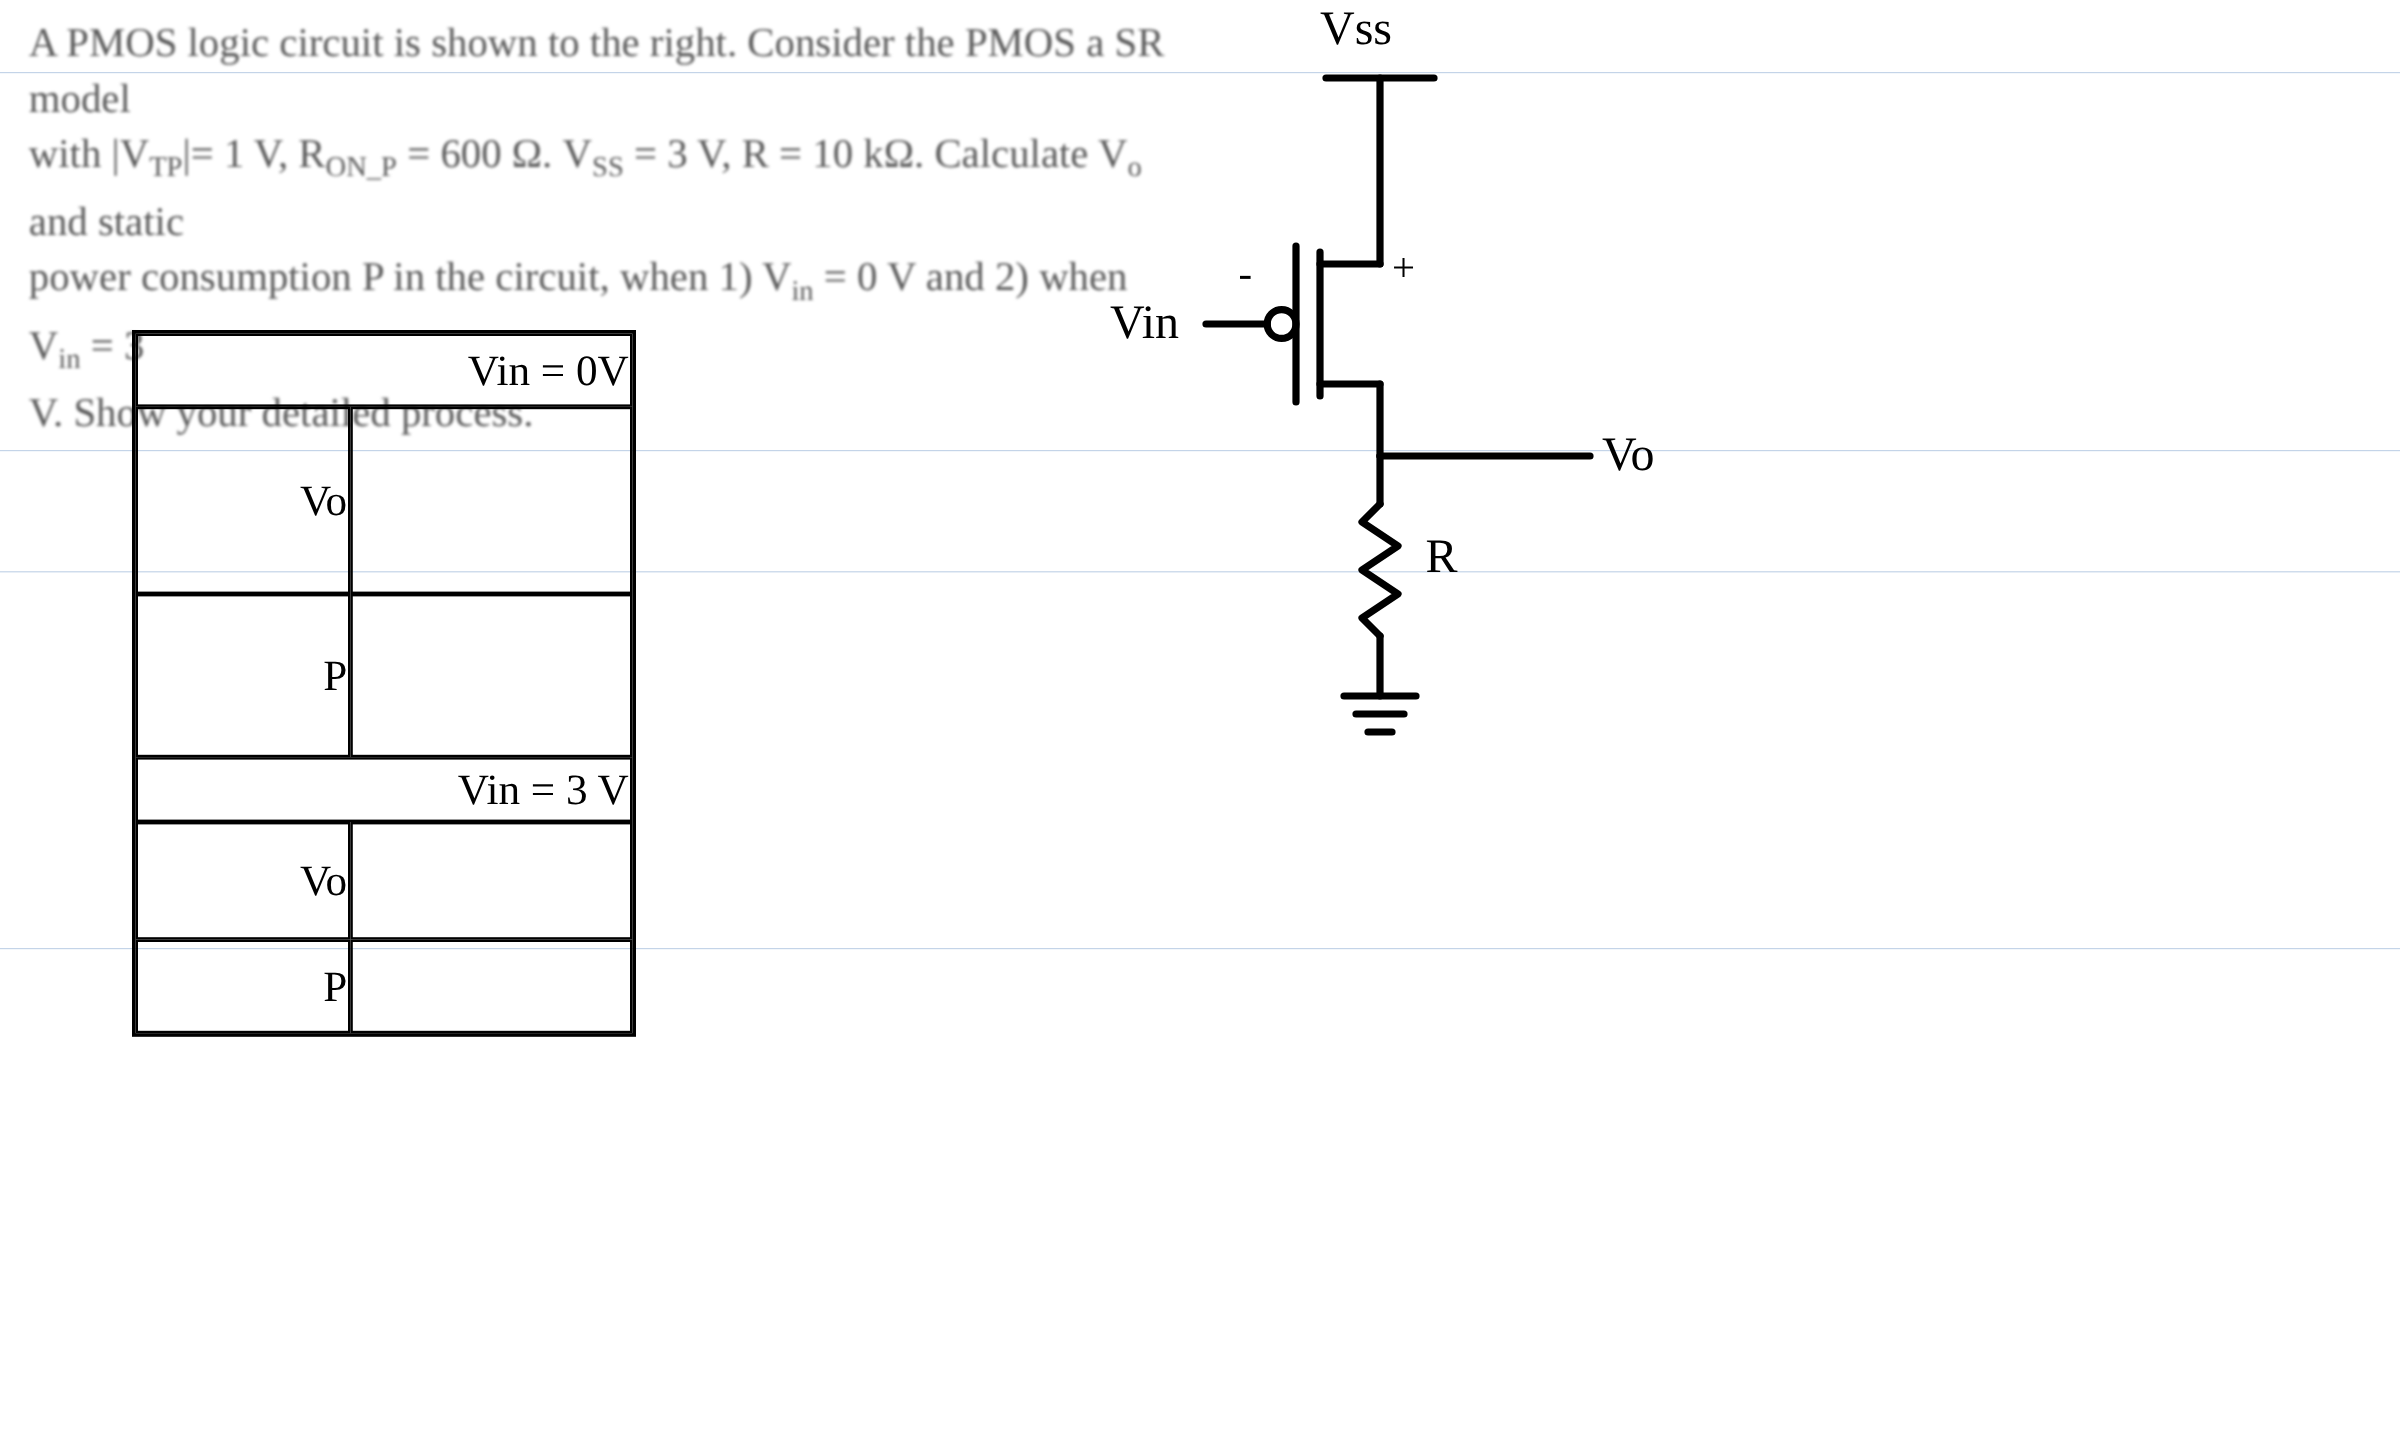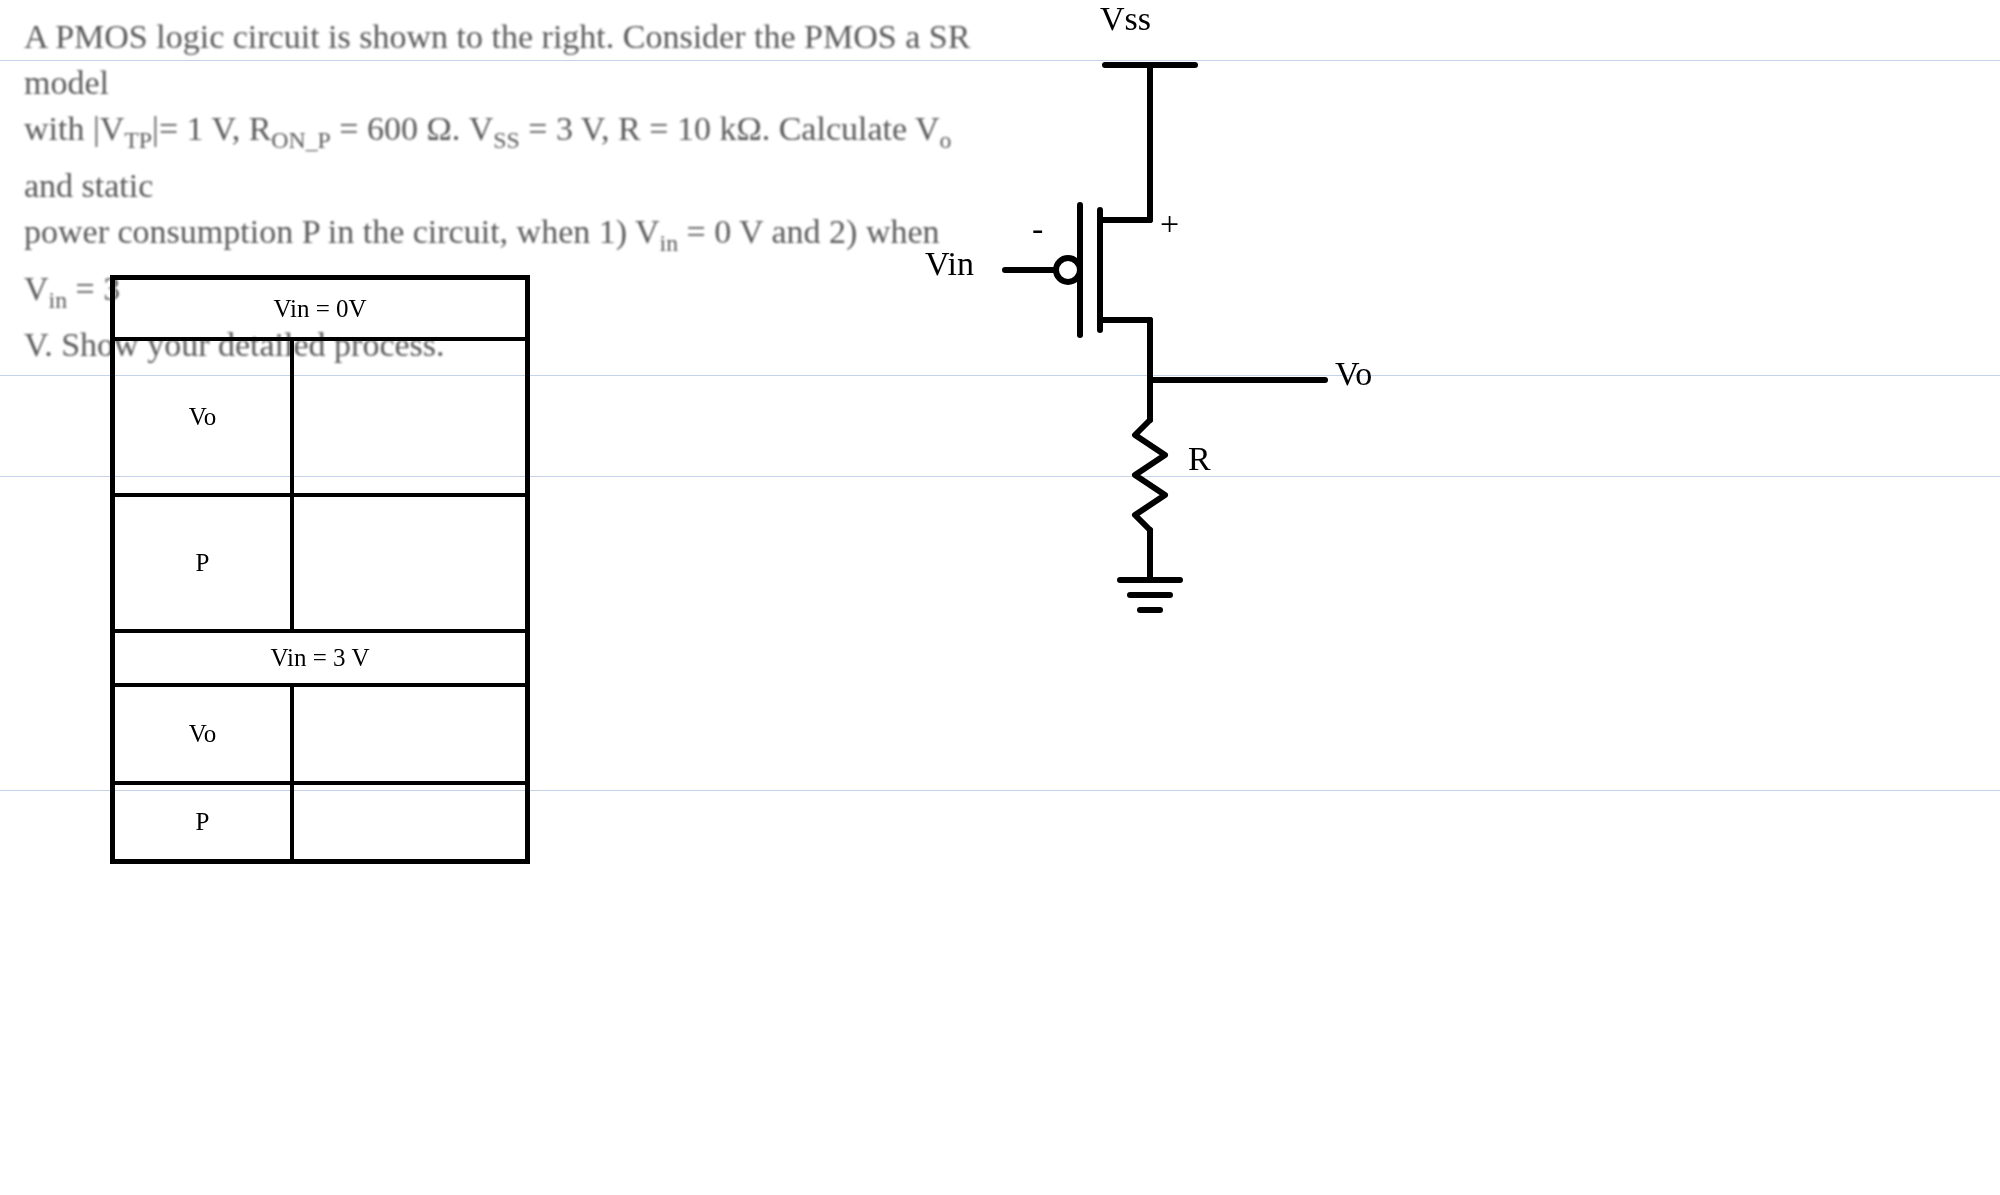--- a/index.html
+++ b/index.html
@@ -1,30 +1,30 @@
 <!DOCTYPE html>
 <html><head>
 <meta charset="utf-8">
 <style>
   html,body{margin:0;padding:0;width:2000px;height:1195px;background:#fff;font-family:"Times New Roman",serif;color:#000;}
   .page{position:relative;width:2000px;height:1195px;}
   .hrule{position:absolute;left:0;height:0;width:2000px;border-top:1px solid #c4d4e8;pointer-events:none;}
   .problem{position:absolute;left:24px;top:14px;width:960px;font-size:34px;line-height:46px;color:#5a5a5a;filter:blur(1.2px);}
   sub{font-size:0.7em;vertical-align:sub;}
   .tbl{position:absolute;left:110px;top:275px;width:420px;border:3px solid #000;font-family:"Comic Sans MS","Segoe Script",cursive;}
-  .tbl td{border:2px solid #000;font-size:25px;text-align:center;}
+  .tbl td{border:2px solid #000;font-size:36px;text-align:right;}
   .hdr td{height:55px;}
   .cell1{width:180px;height:150px;}
   .cell2{width:240px;}
   .rowP td{height:130px;}
   .hdr2 td{height:48px;}
   .row3 td{height:92px;}
   .row4 td{height:72px;}
   .circuit{position:absolute;left:920px;top:10px;width:560px;height:640px;}
-  .clabel{position:absolute;font-family:"Comic Sans MS","Segoe Script",cursive;font-size:34px;}
+  .clabel{position:absolute;font-family:"Comic Sans MS","Segoe Script",cursive;font-size:40px;}
 </style>
 </head>
 <body>
 
 <div class="page">
 
   <div class="hrule" style="top:60px"></div>
   <div class="hrule" style="top:375px"></div>
   <div class="hrule" style="top:476px"></div>
   <div class="hrule" style="top:790px"></div>

